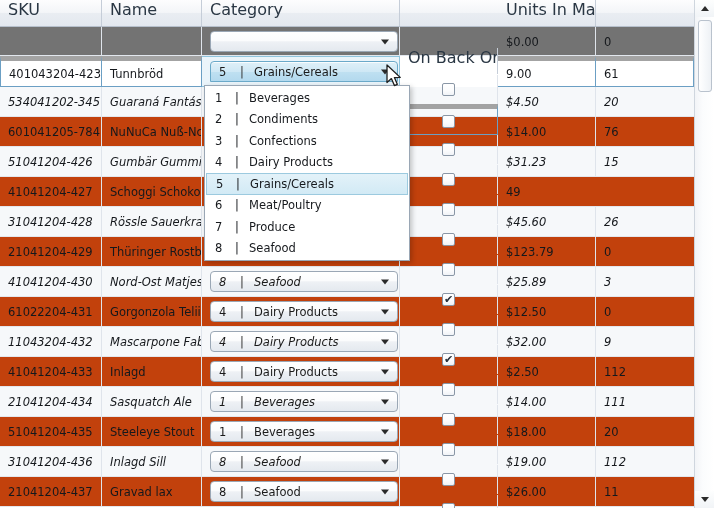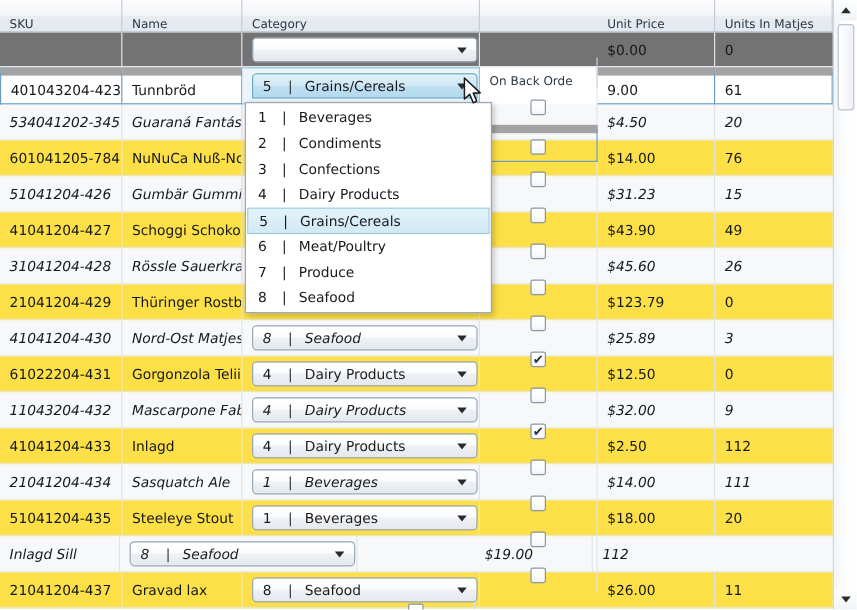--- a/index.html
+++ b/index.html
@@ -36,43 +36,43 @@
     display: flex;
     background: linear-gradient(to bottom, #fdfdfe 0%, #f3f5f8 48%, #e9edf2 52%, #e3e8ef 100%);
     border-bottom: 1px solid #b6c0cc;
     box-sizing: border-box;
     z-index: 5;
   }
   .header-cell {
     box-sizing: border-box;
     height: 26px;
     display: flex;
-    align-items: flex-end;
+    align-items: flex-start;
     padding-left: 8px;
     border-right: 1px solid #c5cdd8;
     color: #2a3744;
-    font-size: 10px;
+    font-size: 16px;
     white-space: nowrap;
     overflow: hidden;
   }
   .header-cell:last-child { border-right: none; }
 
   
   .rows {
     position: absolute;
     left: 0; top: 27px;
     width: 694px;
     z-index: 1;
   }
   .row {
     display: flex;
     height: 30px;
     box-sizing: border-box;
     border-bottom: 1px solid #e2e7ee;
-    background: #fde047;
+    background: #c2410c;
   }
   .row.alt { background: #f6f8fa; font-style: italic; }
   .row.newrow { background: #737373; height: 29px; }
   .row.selected { background: #ffffff; }
 
   .cell {
     box-sizing: border-box;
     height: 29px;
     display: flex;
     align-items: center;
@@ -89,21 +89,21 @@
   
   .c-sku   { width: 102px; }
   .c-name  { width: 100px; }
   .c-cat   { width: 198px; }
   .c-back  { width: 98px; margin-top: 48px; }
   .c-price { width: 98px; }
   .c-stock { width: 98px; }
 
   
   .row.selected .cell {
-    border-top: 7px solid #a3a3a3;
+    border-top: 5px solid #a3a3a3;
     border-bottom: 1px solid #6b9fc4;
     border-right: 1px solid #6b9fc4;
     height: 31px;
   }
   .row.selected .cell.first { border-left: 1px solid #6b9fc4; }
   .row.selected { height: 31px; border-bottom: none; }
   .row.selected .cell.catcell {
     border-top: 1px solid #8fc4dd;
     border-bottom: 1px solid #8fc4dd;
     border-right: 1px solid #8fc4dd;
@@ -274,23 +274,20 @@
       </div>
     <div class="header-cell c-name">
         <span>Name</span>
       </div>
     <div class="header-cell c-cat">
         <span>Category</span>
       </div>
     <div class="header-cell c-back">
         <span>On Back Orde</span>
       </div>
-    <div class="header-cell c-price">
-        <span>Unit Price</span>
-      </div>
     <div class="header-cell c-stock last-h">
         <span>Units In Matjes</span>
       </div>
   </div>
 
   <div class="rows" id="rows-host">
       <div class="row newrow">
         <div class="cell c-sku"></div>
         <div class="cell c-name"></div>
         <div class="cell c-cat">
@@ -394,23 +391,20 @@
         <div class="cell c-sku first">
           <span>41041204-427</span>
         </div>
         <div class="cell c-name">
           <span>Schoggi Schoko</span>
         </div>
         <div class="cell c-cat"></div>
         <div class="cell c-back center">
           <div class="chk"></div>
         </div>
-        <div class="cell c-price">
-          <span>$43.90</span>
-        </div>
         <div class="cell c-stock">
           <span>49</span>
         </div>
       </div>
       <div class="row alt">
         <div class="cell c-sku first">
           <span>31041204-428</span>
         </div>
         <div class="cell c-name">
           <span>Rössle Sauerkra</span>
@@ -592,20 +586,23 @@
           <div class="chk"></div>
         </div>
         <div class="cell c-price">
           <span>$18.00</span>
         </div>
         <div class="cell c-stock">
           <span>20</span>
         </div>
       </div>
       <div class="row alt">
+        <div class="cell c-sku first">
+          <span>31041204-436</span>
+        </div>
         <div class="cell c-name">
           <span>Inlagd Sill</span>
         </div>
         <div class="cell c-cat">
           <div class="combo">
             <span class="idx">8</span>
             <span class="bar">|</span>
             <span class="lbl">Seafood</span>
             <span class="arrow"></span>
           </div>

